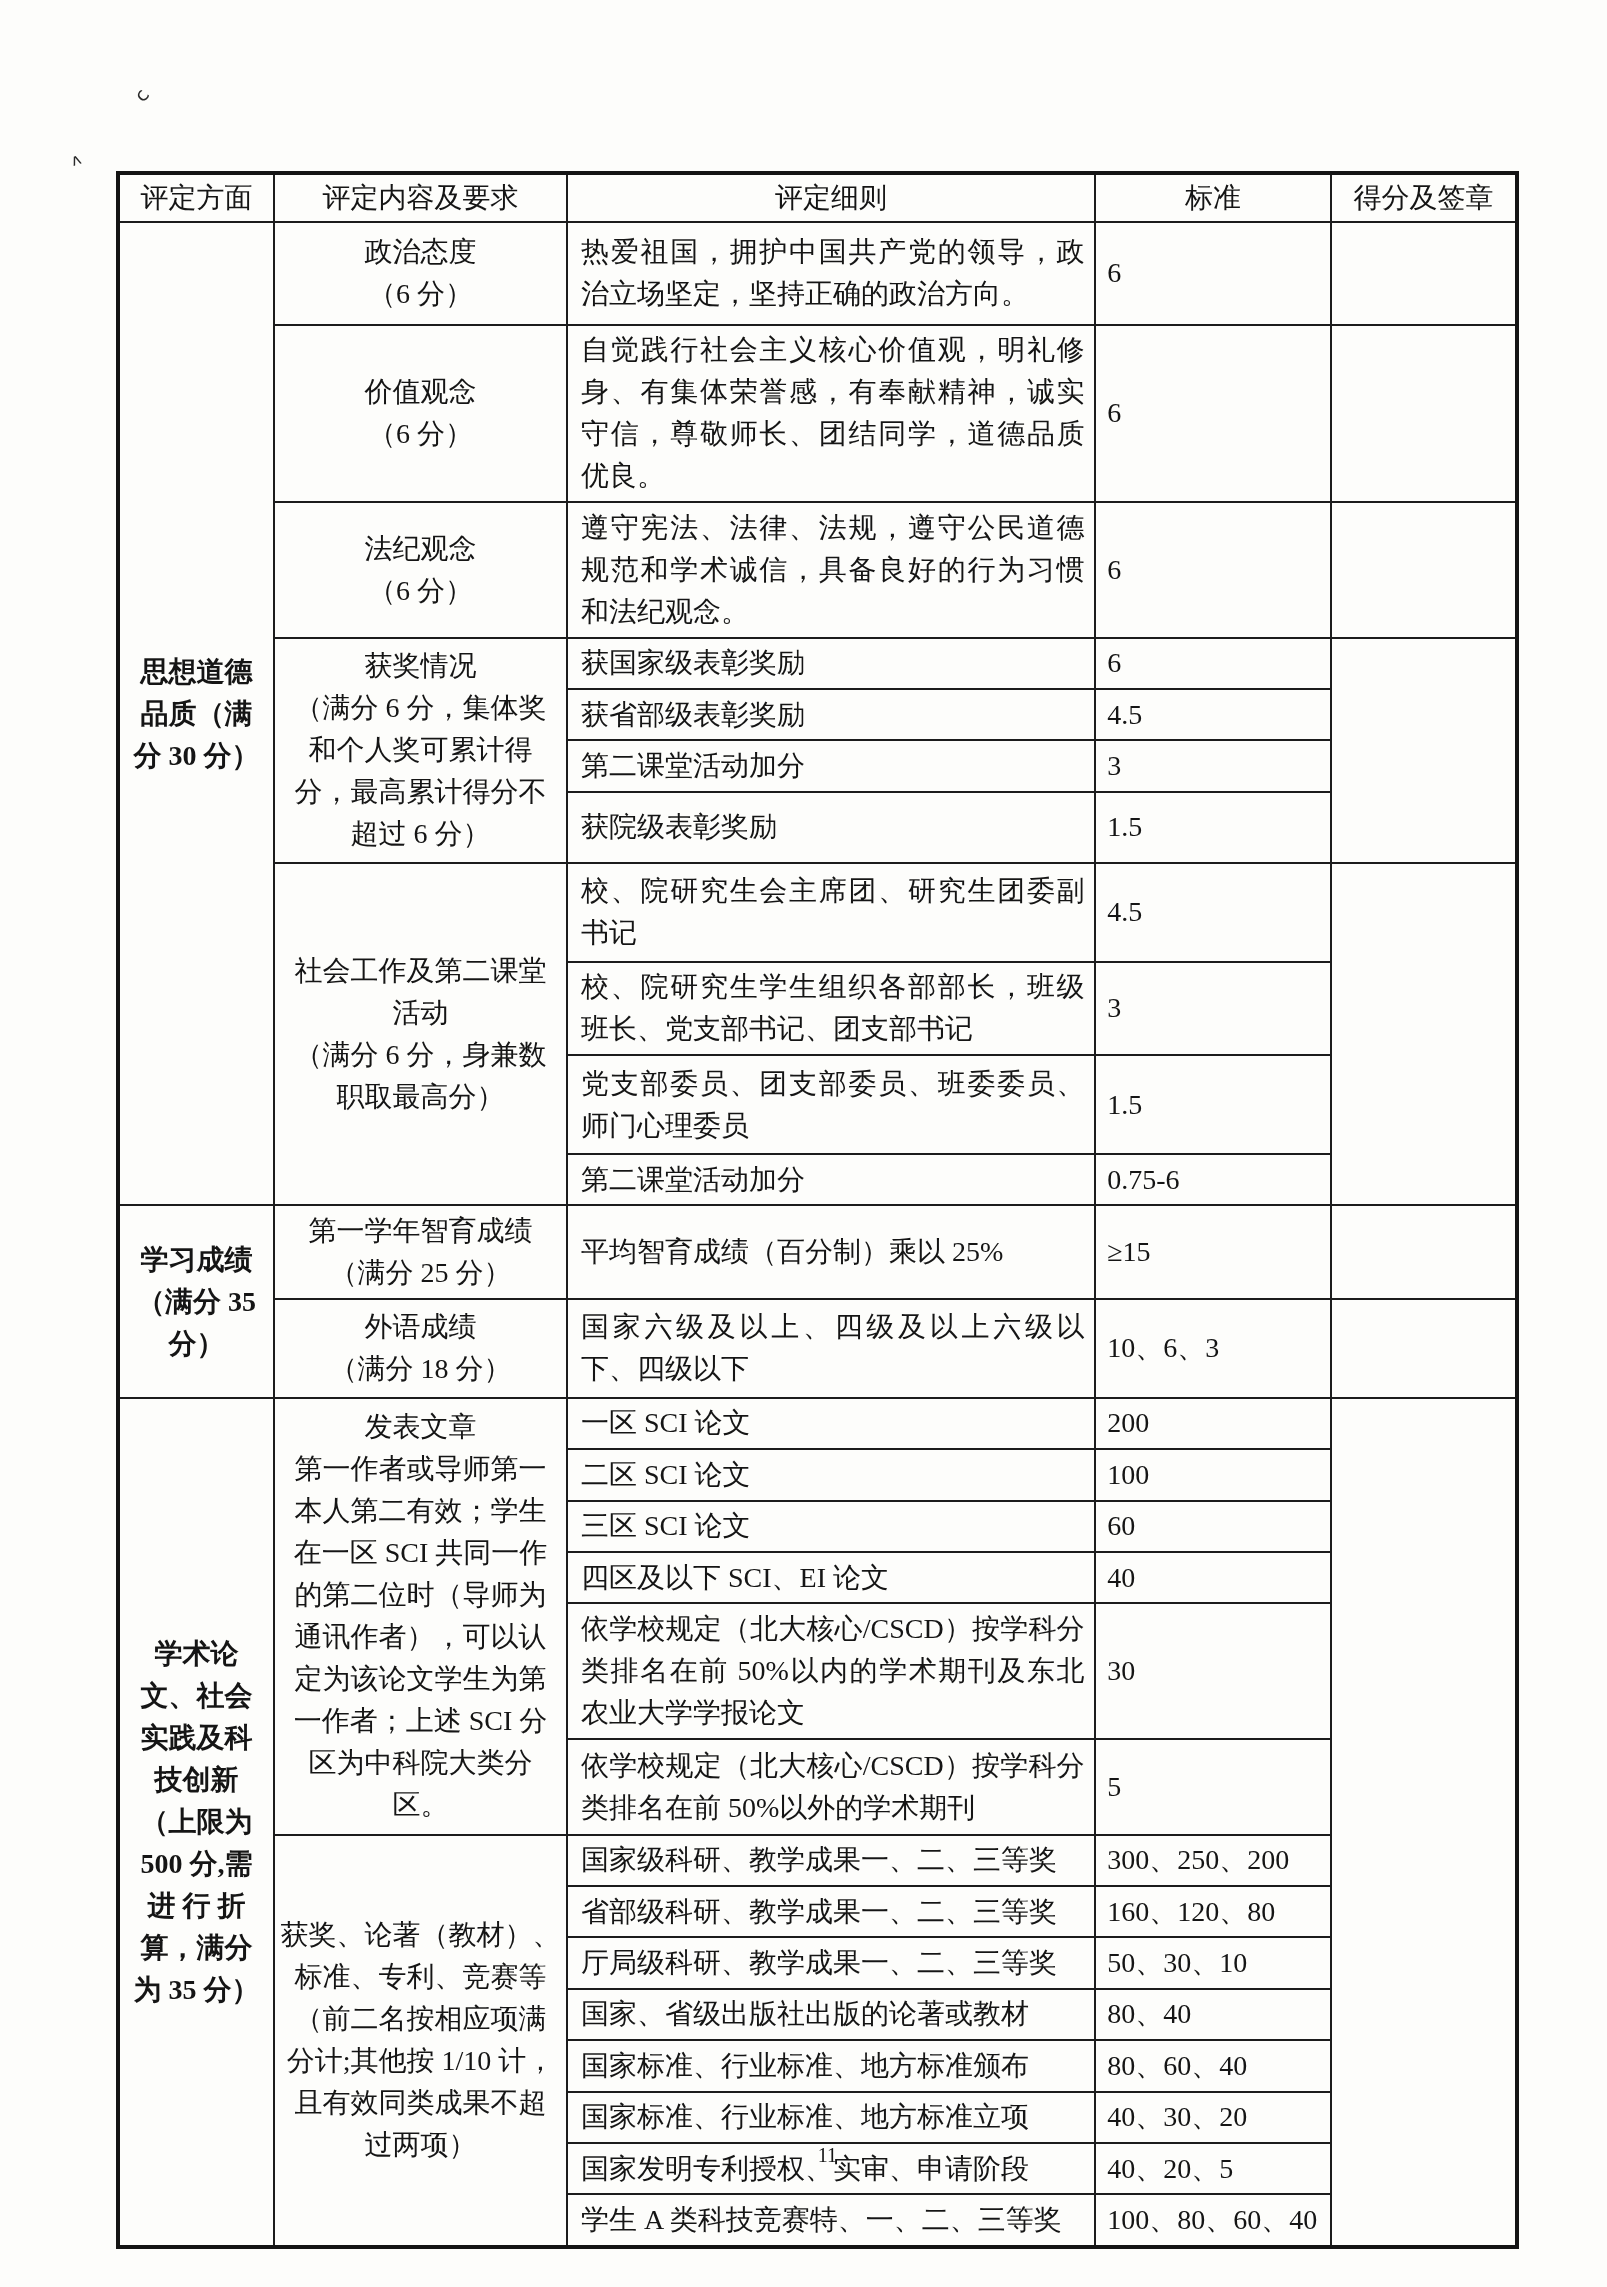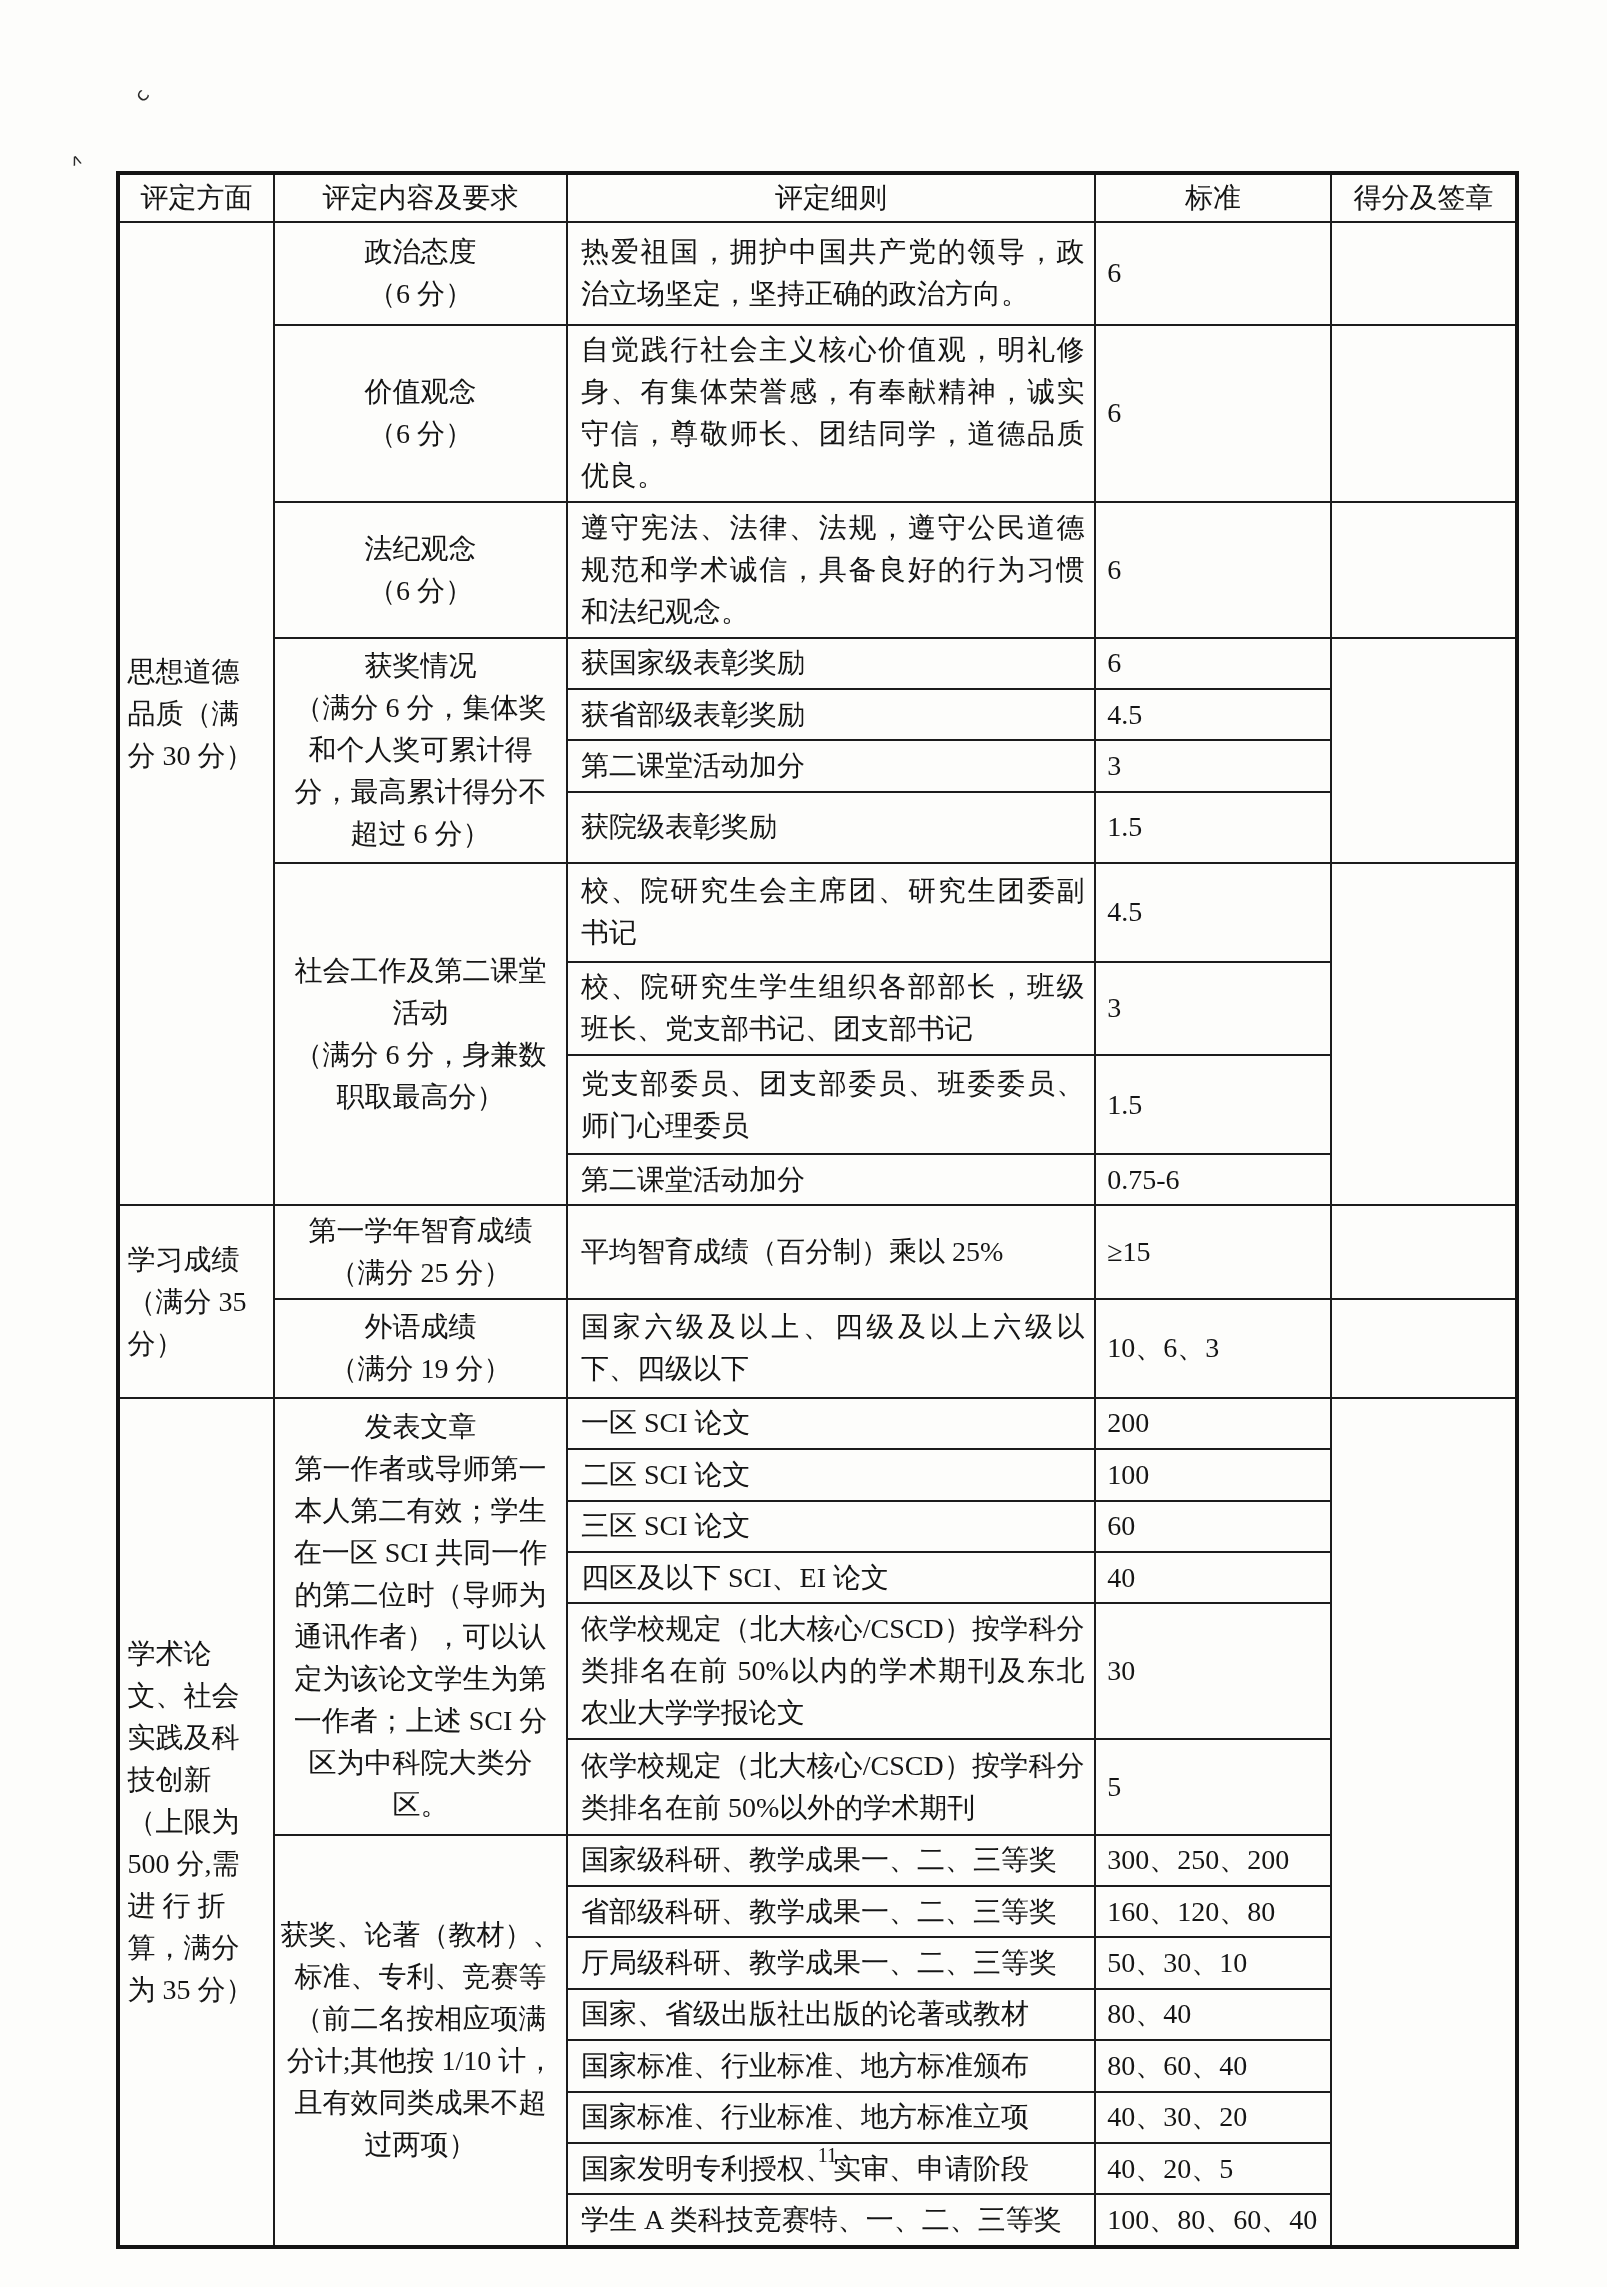--- a/index.html
+++ b/index.html
@@ -25,21 +25,21 @@
   .doc-table td{
     border:2.8px solid #1c1c1c;
     font-size:28px;line-height:1.5;
     vertical-align:middle;
     padding:3.7px 7.5px;
     box-sizing:border-box;
     overflow:hidden;
     word-break:break-all;
   }
   td.hd{text-align:center;padding:1.9px 3.7px;}
-  td.c1{text-align:left;white-space:pre-line;padding:3.7px 7.5px;}
+  td.c1{text-align:center;white-space:pre-line;padding:3.7px 7.5px;font-weight:bold;}
   td.c2{text-align:center;white-space:pre-line;padding:3.7px 3.7px;}
   td.c3{text-align:justify;padding:3.7px 9.4px 3.7px 13px;}
   td.c4{text-align:left;padding:3.7px 3.7px 3.7px 11.2px;}
   td.c5{padding:0;}
   .page-number{
     position:absolute;left:128px;top:2144px;width:1399px;
     text-align:center;font-size:20px;
   }
   .scan-mark{
     position:absolute;color:#2a2a2a;font-size:19px;
@@ -151,21 +151,21 @@
 （满分 35
 分）</td>
         <td class="c2">第一学年智育成绩
 （满分 25 分）</td>
         <td class="c3">平均智育成绩（百分制）乘以 25%</td>
         <td class="c4">≥15</td>
         <td class="c5"></td>
       </tr>
       <tr style="height:99px">
         <td class="c2">外语成绩
-（满分 19 分）</td>
+（满分 18 分）</td>
         <td class="c3">国家六级及以上、四级及以上六级以下、四级以下</td>
         <td class="c4">10、6、3</td>
         <td class="c5"></td>
       </tr>
 
       <tr style="height:50px">
         <td class="c1" rowspan="14">学术论
 文、社会
 实践及科
 技创新

